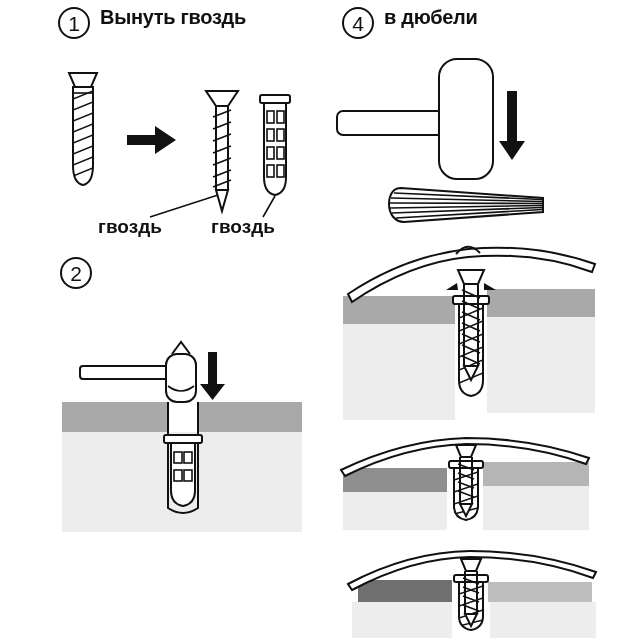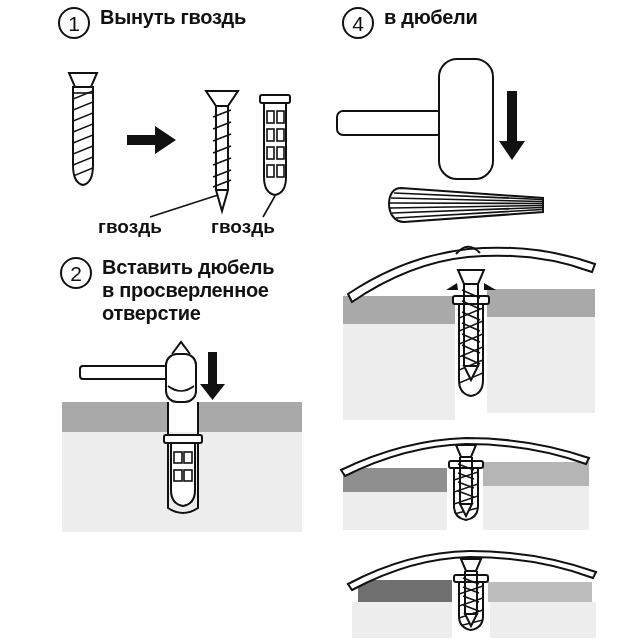--- a/index.html
+++ b/index.html
@@ -74,25 +74,20 @@
     <path class="thin" d="M163,130 L95,152"></path>
     <path class="thin" d="M220,131 L208,152"></path>
   </svg>
 
   <div class="part-label" style="left:98px;top:216px">гвоздь</div>
   <div class="part-label" style="left:211px;top:216px">гвоздь</div>
 
   <div class="step-circle" style="left:60px;top:257px">
     <span>2</span>
   </div>
-  <div class="step-title" style="left:102px;top:256px">
-    <div>Вставить дюбель</div>
-    <div>в просверленное</div>
-    <div>отверстие</div>
-  </div>
 
   <svg style="left:50px;top:340px" width="260" height="200" viewBox="0 0 260 200">
 
     <g>
       <rect x="12" y="92" width="240" height="100" fill="#ededed"></rect>
       <rect x="12" y="62" width="106" height="30" fill="#a9a9a9"></rect>
       <rect x="148" y="62" width="104" height="30" fill="#a9a9a9"></rect>
       <path d="M118,62 L118,168 Q133,178 148,168 L148,62" fill="#ffffff" class="ln"></path>
     </g>
 

